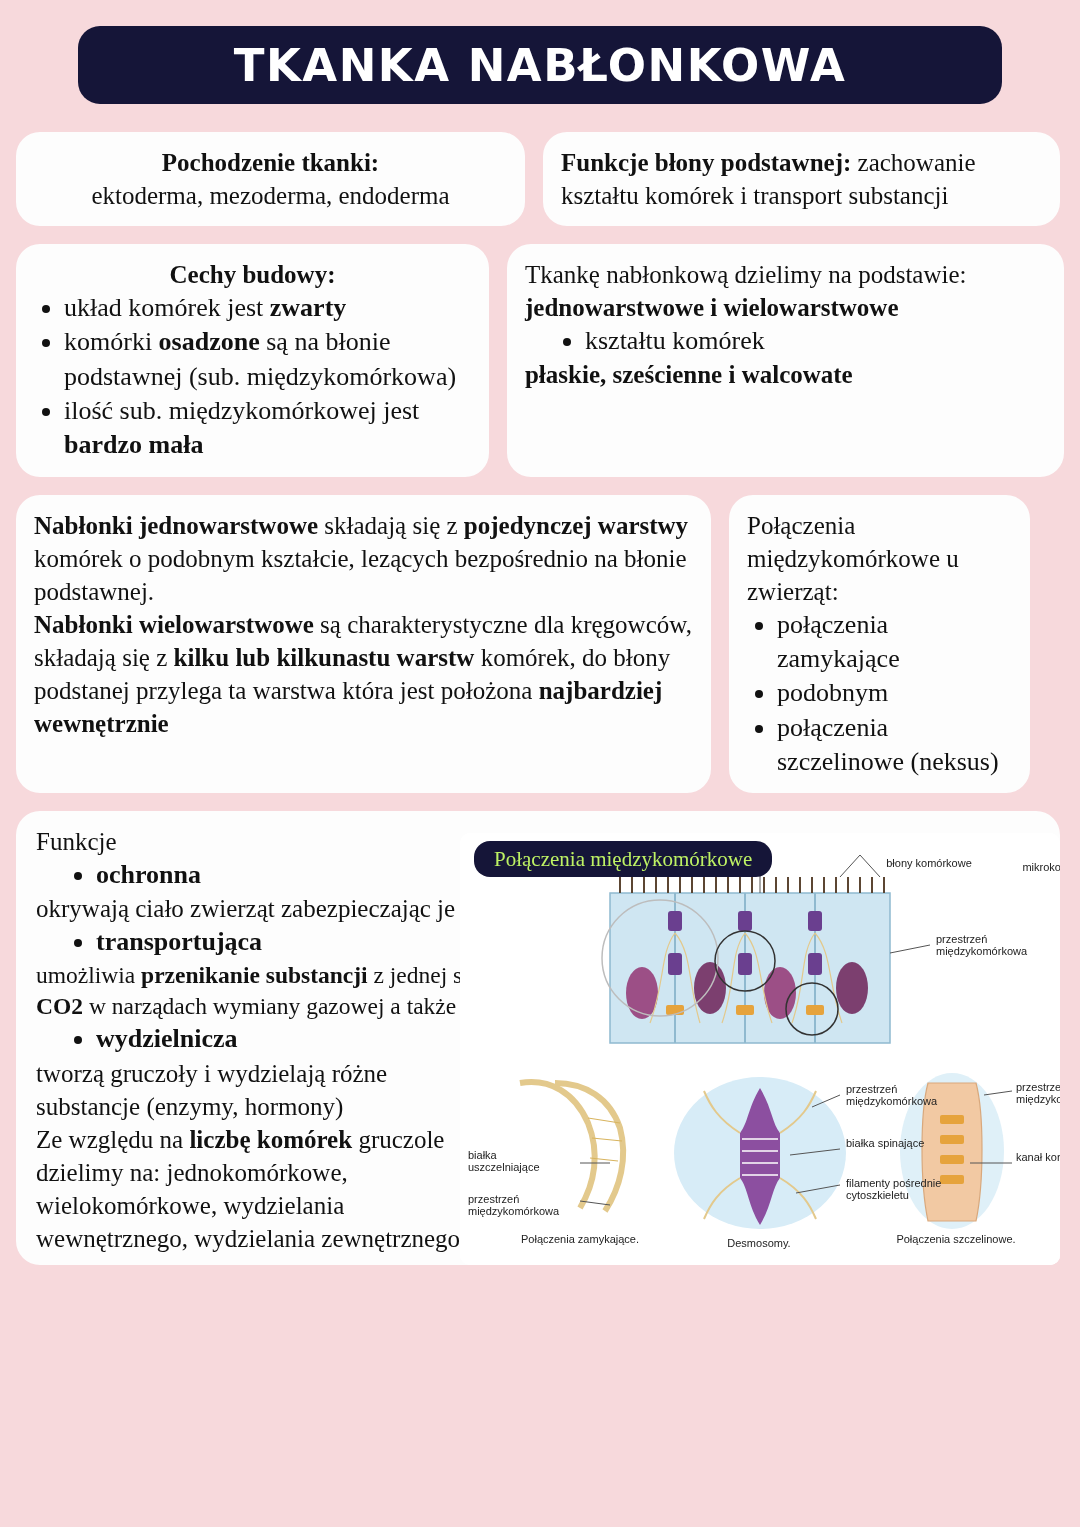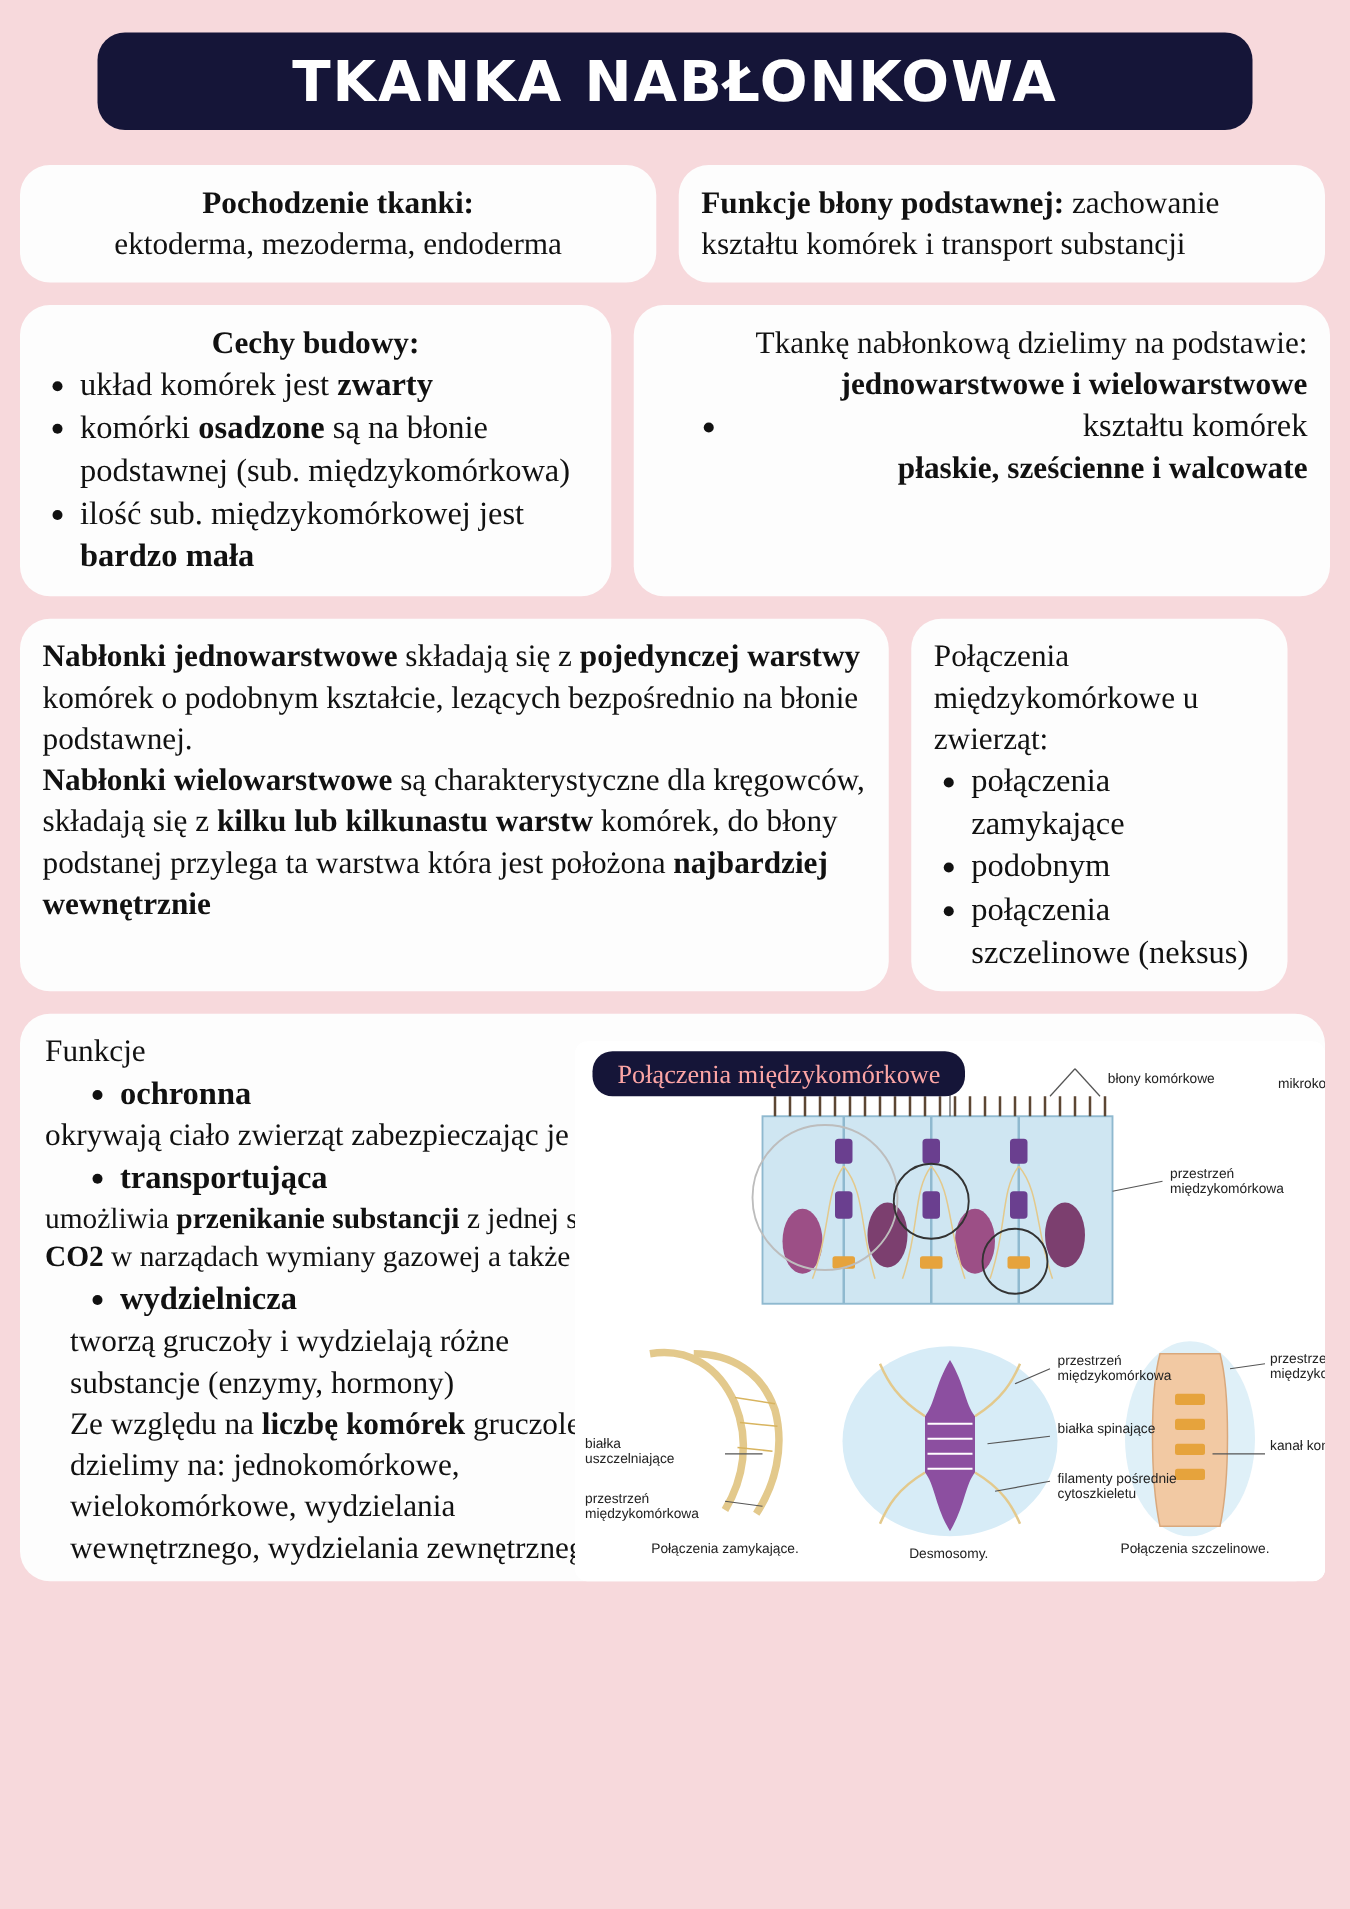--- a/index.html
+++ b/index.html
@@ -73,55 +73,54 @@
   ul.tight li { margin: 0; }
   ul.indented { padding-left: 60px; }
 
   
   #row1 { margin-top: 28px; }
   #card-origin { width: 509px; }
   #card-membrane { width: 517px; }
 
   
   #card-features { width: 509px; }
-  #card-division { width: 600px; text-align: right; }
+  #card-division { width: 600px; }
 
   
   #card-layers { width: 695px; }
   #card-junctions { width: 301px; }
 
   
   #card-functions {
     width: 1044px;
     padding: 14px 20px 10px 20px;
     position: relative;
     min-height: 430px;
   }
   #functions-text-lower {
     width: 430px;
-    margin-left: 20px;
   }
 
   
   .figure {
     position: absolute;
     right: 0px;
     bottom: 0px;
     width: 600px;
     height: 432px;
     background: #ffffff;
     border-radius: 10px;
     overflow: hidden;
   }
   .fig-label {
     position: absolute;
     left: 14px;
     top: 8px;
     background: #151538;
-    color: #fca5a5;
+    color: #bef264;
     border-radius: 16px;
     padding: 6px 20px;
     font-size: 21px;
     line-height: 1.15;
     text-align: center;
     z-index: 6;
   }
   .fig-img {
     position: absolute;
     inset: 0;

